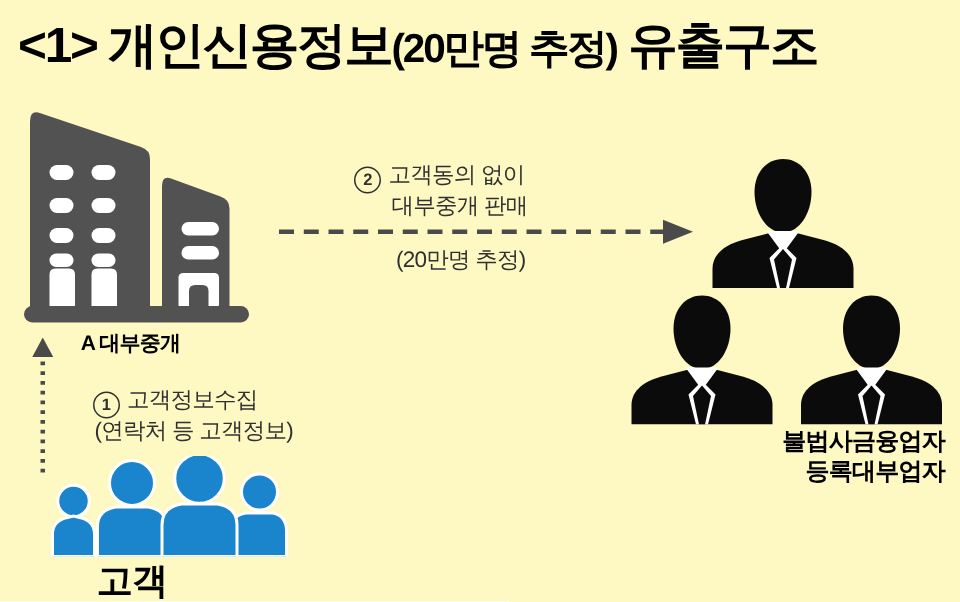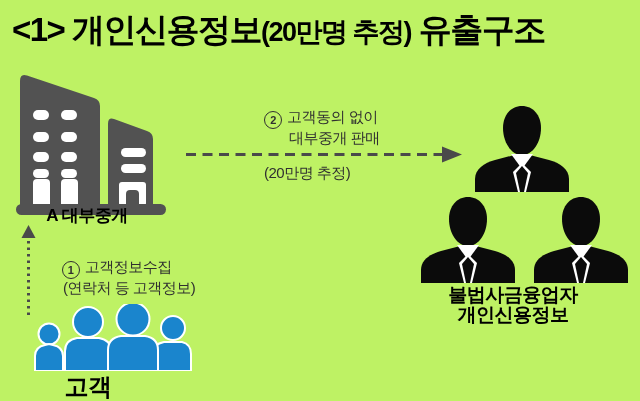--- a/index.html
+++ b/index.html
@@ -1,31 +1,31 @@
 <!DOCTYPE html>
 <html style="--ink: #000000; --gray: #525252; --arrow: #4a4a4a; --steptext: #303030; --blue: #1a85cd; --silhouette: #0b0b0b;"><head>
 <meta charset="utf-8">
 <style>
   html,body{margin:0;padding:0;background:#fff;}
   .stage{
-    position:relative;width:640px;height:401px;background:#bef264;overflow:hidden;
+    position:relative;width:640px;height:401px;background:#fef9c3;overflow:hidden;
     font-family:"Liberation Sans","DejaVu Sans",sans-serif;color:#000;
   }
   .title{
     position:absolute;left:12px;top:11px;margin:0;white-space:nowrap;
     font-size:33px;line-height:38px;font-weight:800;letter-spacing:-1.5px;color:var(--ink);
   }
   .title .small{font-size:27px;font-weight:800;}
   .node-label{position:absolute;font-weight:800;color:var(--ink);text-align:center;letter-spacing:-0.5px;}
-  .broker-label{left:14px;top:204px;width:146px;font-size:17px;}
+  .broker-label{left:14px;top:220px;width:146px;font-size:14px;}
   .customers-label{left:40px;top:371px;width:96px;font-size:24px;}
-  .buyers-label{left:413px;top:285px;width:200px;font-size:19px;line-height:20px;}
+  .buyers-label{left:430px;top:285px;width:200px;font-size:16px;line-height:20px;text-align:right;}
   .step{position:absolute;font-size:15px;line-height:18px;color:var(--steptext);letter-spacing:-0.5px;white-space:nowrap;}
   .step1{left:38px;top:258px;text-align:center;}
-  .step2{left:264px;top:108px;}
+  .step2{left:236px;top:108px;}
   .step .indent{margin-left:25px;}
   .note{position:absolute;left:264px;top:164px;font-size:15px;color:var(--steptext);letter-spacing:-0.5px;white-space:nowrap;}
   .circle-num{
     display:inline-flex;align-items:center;justify-content:center;
     width:16px;height:16px;border:1.6px solid var(--steptext);border-radius:50%;
     font-size:11px;font-weight:700;margin-right:5px;vertical-align:-2px;color:var(--steptext);
   }
   svg{position:absolute;display:block;}
   .fill-gray{fill:var(--gray);}
   .fill-white{fill:#ffffff;}
@@ -119,16 +119,16 @@
   </svg>
   <svg style="left:531px;top:195px;" width="100" height="88" viewBox="0 0 100 88">
     <path class="fill-dark" d="M50,2 C61,2 69,11 69,24 C69,38 61,51 50,51 C39,51 31,38 31,24 C31,11 39,2 50,2 Z"></path>
     <path class="fill-dark" d="M3,88 L3,75 C3,65 12,59 23,56 L50,49 L77,56 C88,59 97,65 97,75 L97,88 Z"></path>
     <path class="fill-white" d="M39,50 L61,50 L50,65 Z"></path>
     <path class="fill-white" d="M50,59 L59,68 L54,88 L46,88 L41,68 Z"></path>
     <path class="fill-dark" d="M50,62 L56,69 L52,88 L48,88 L44,69 Z"></path>
   </svg>
   <div class="node-label buyers-label">
     <span>불법사금융업자</span><br>
-    <span>개인신용정보</span>
+    <span>등록대부업자</span>
   </div>
 
 </div>
 
 </body></html>

